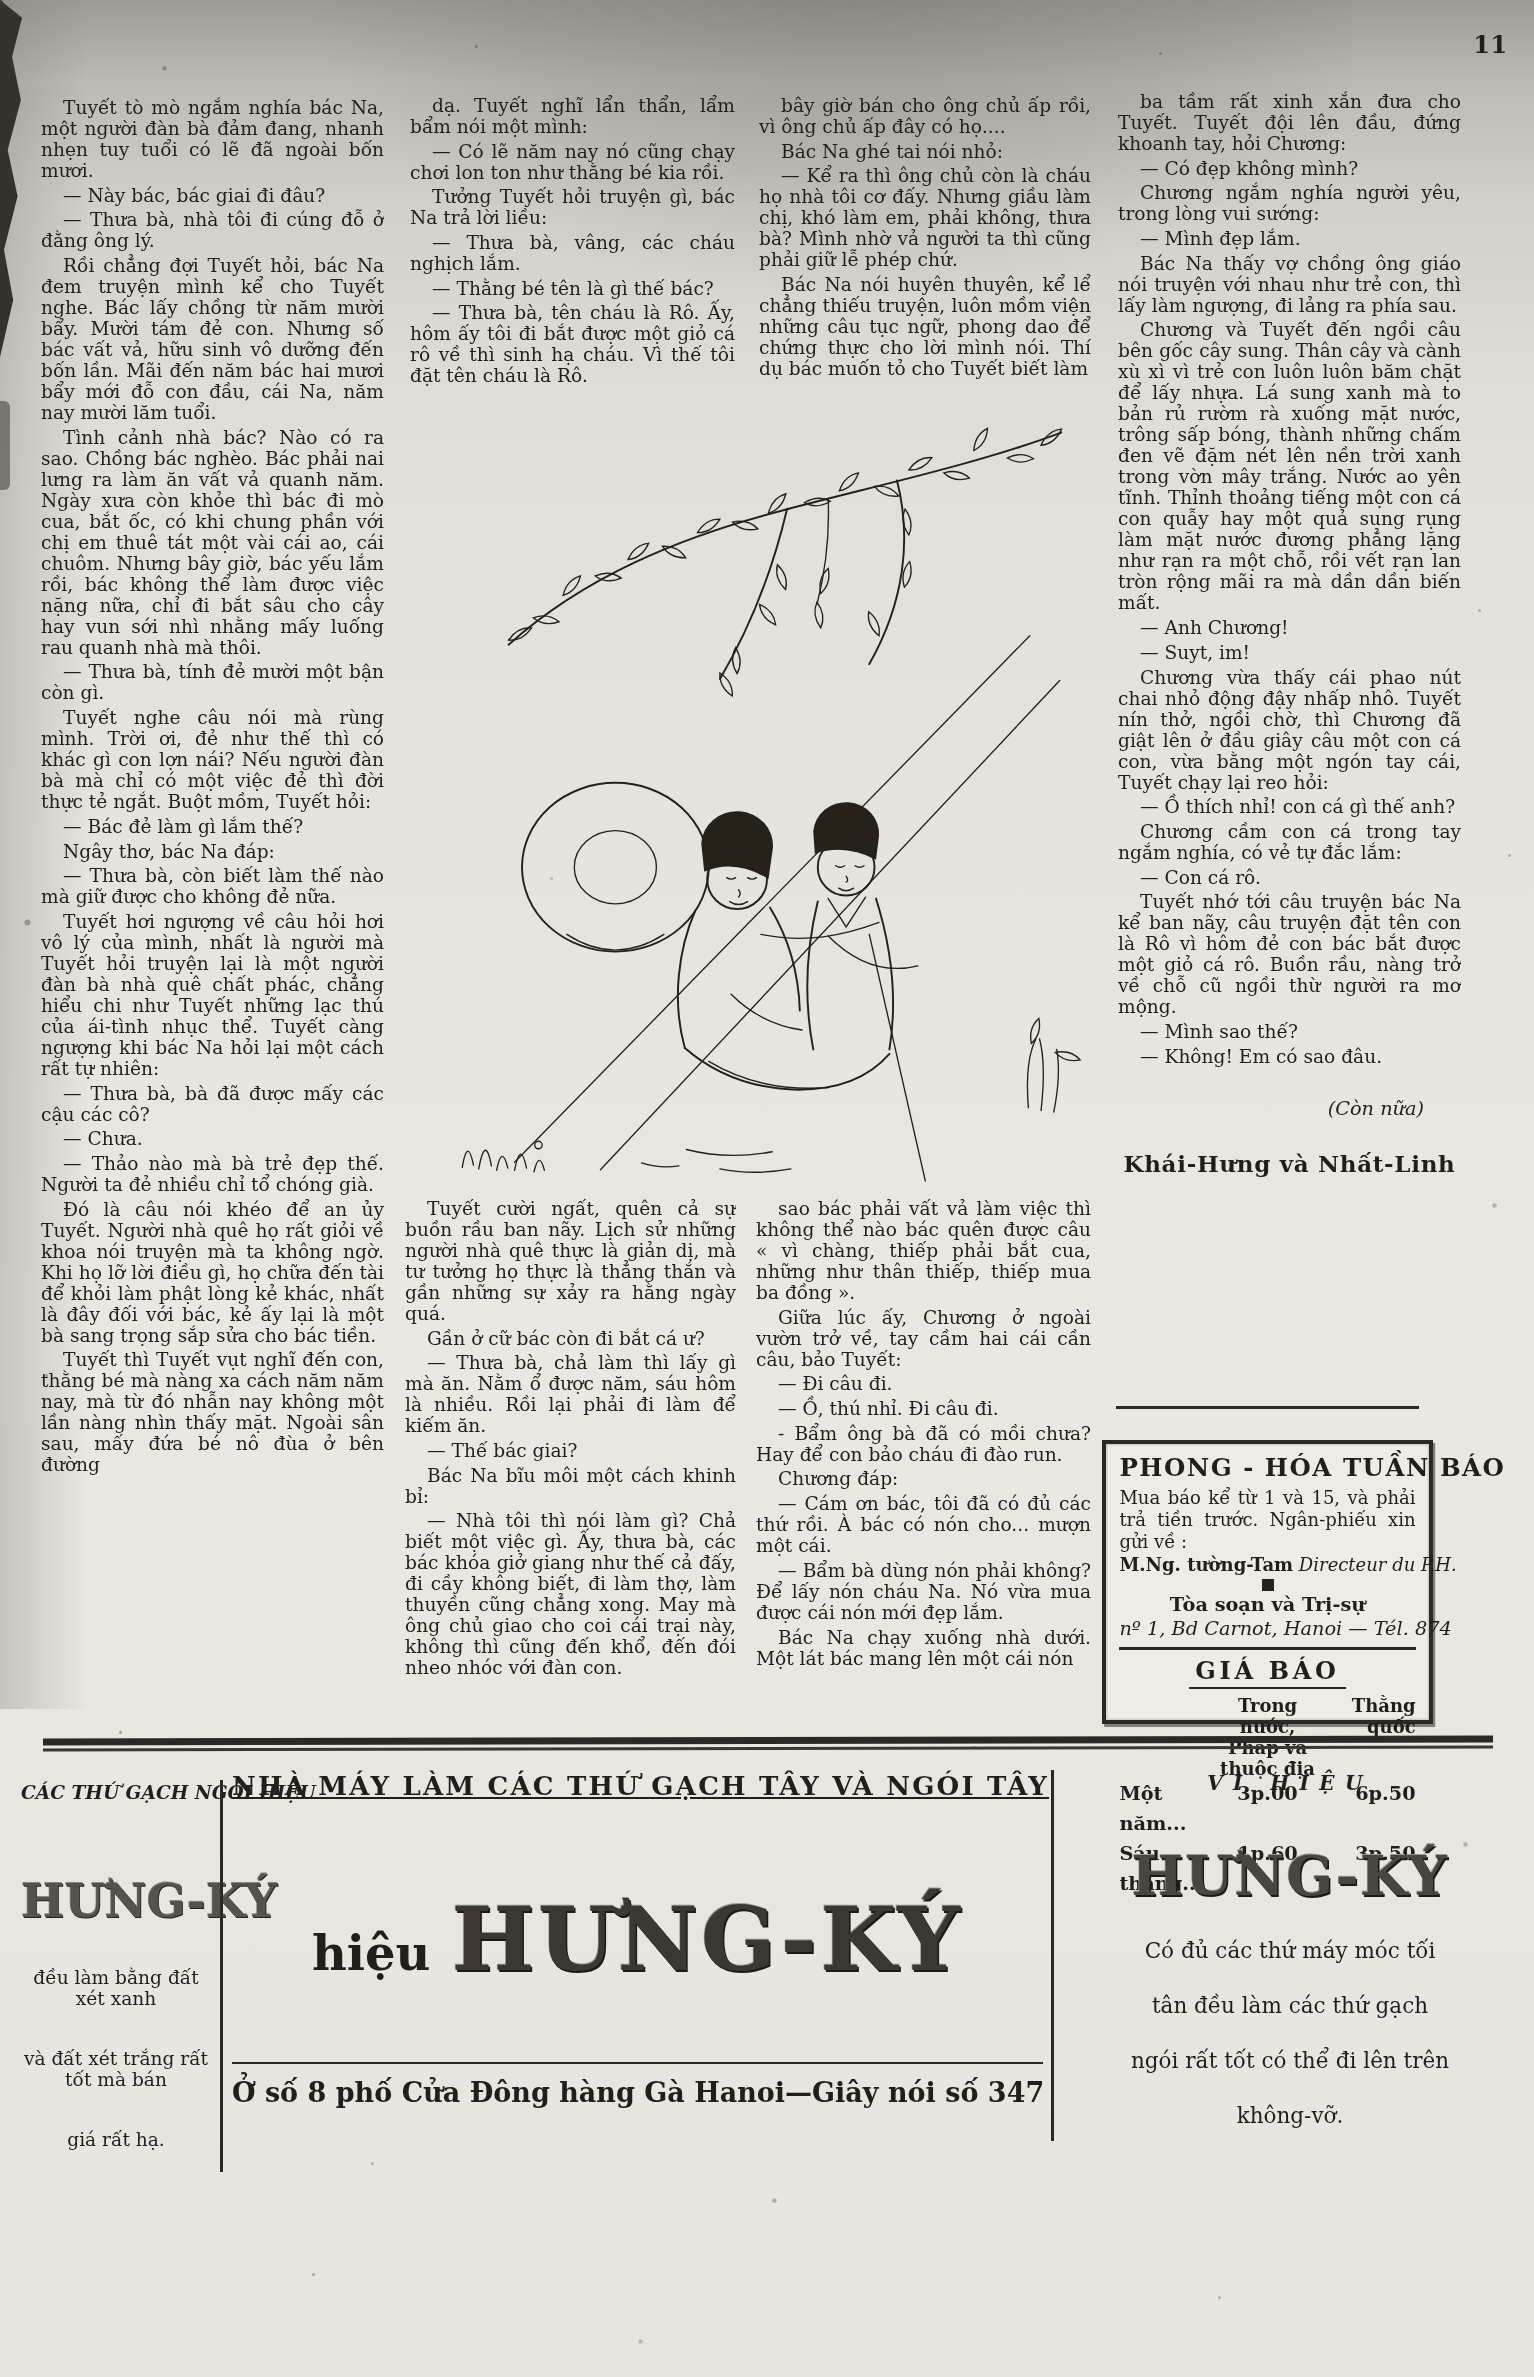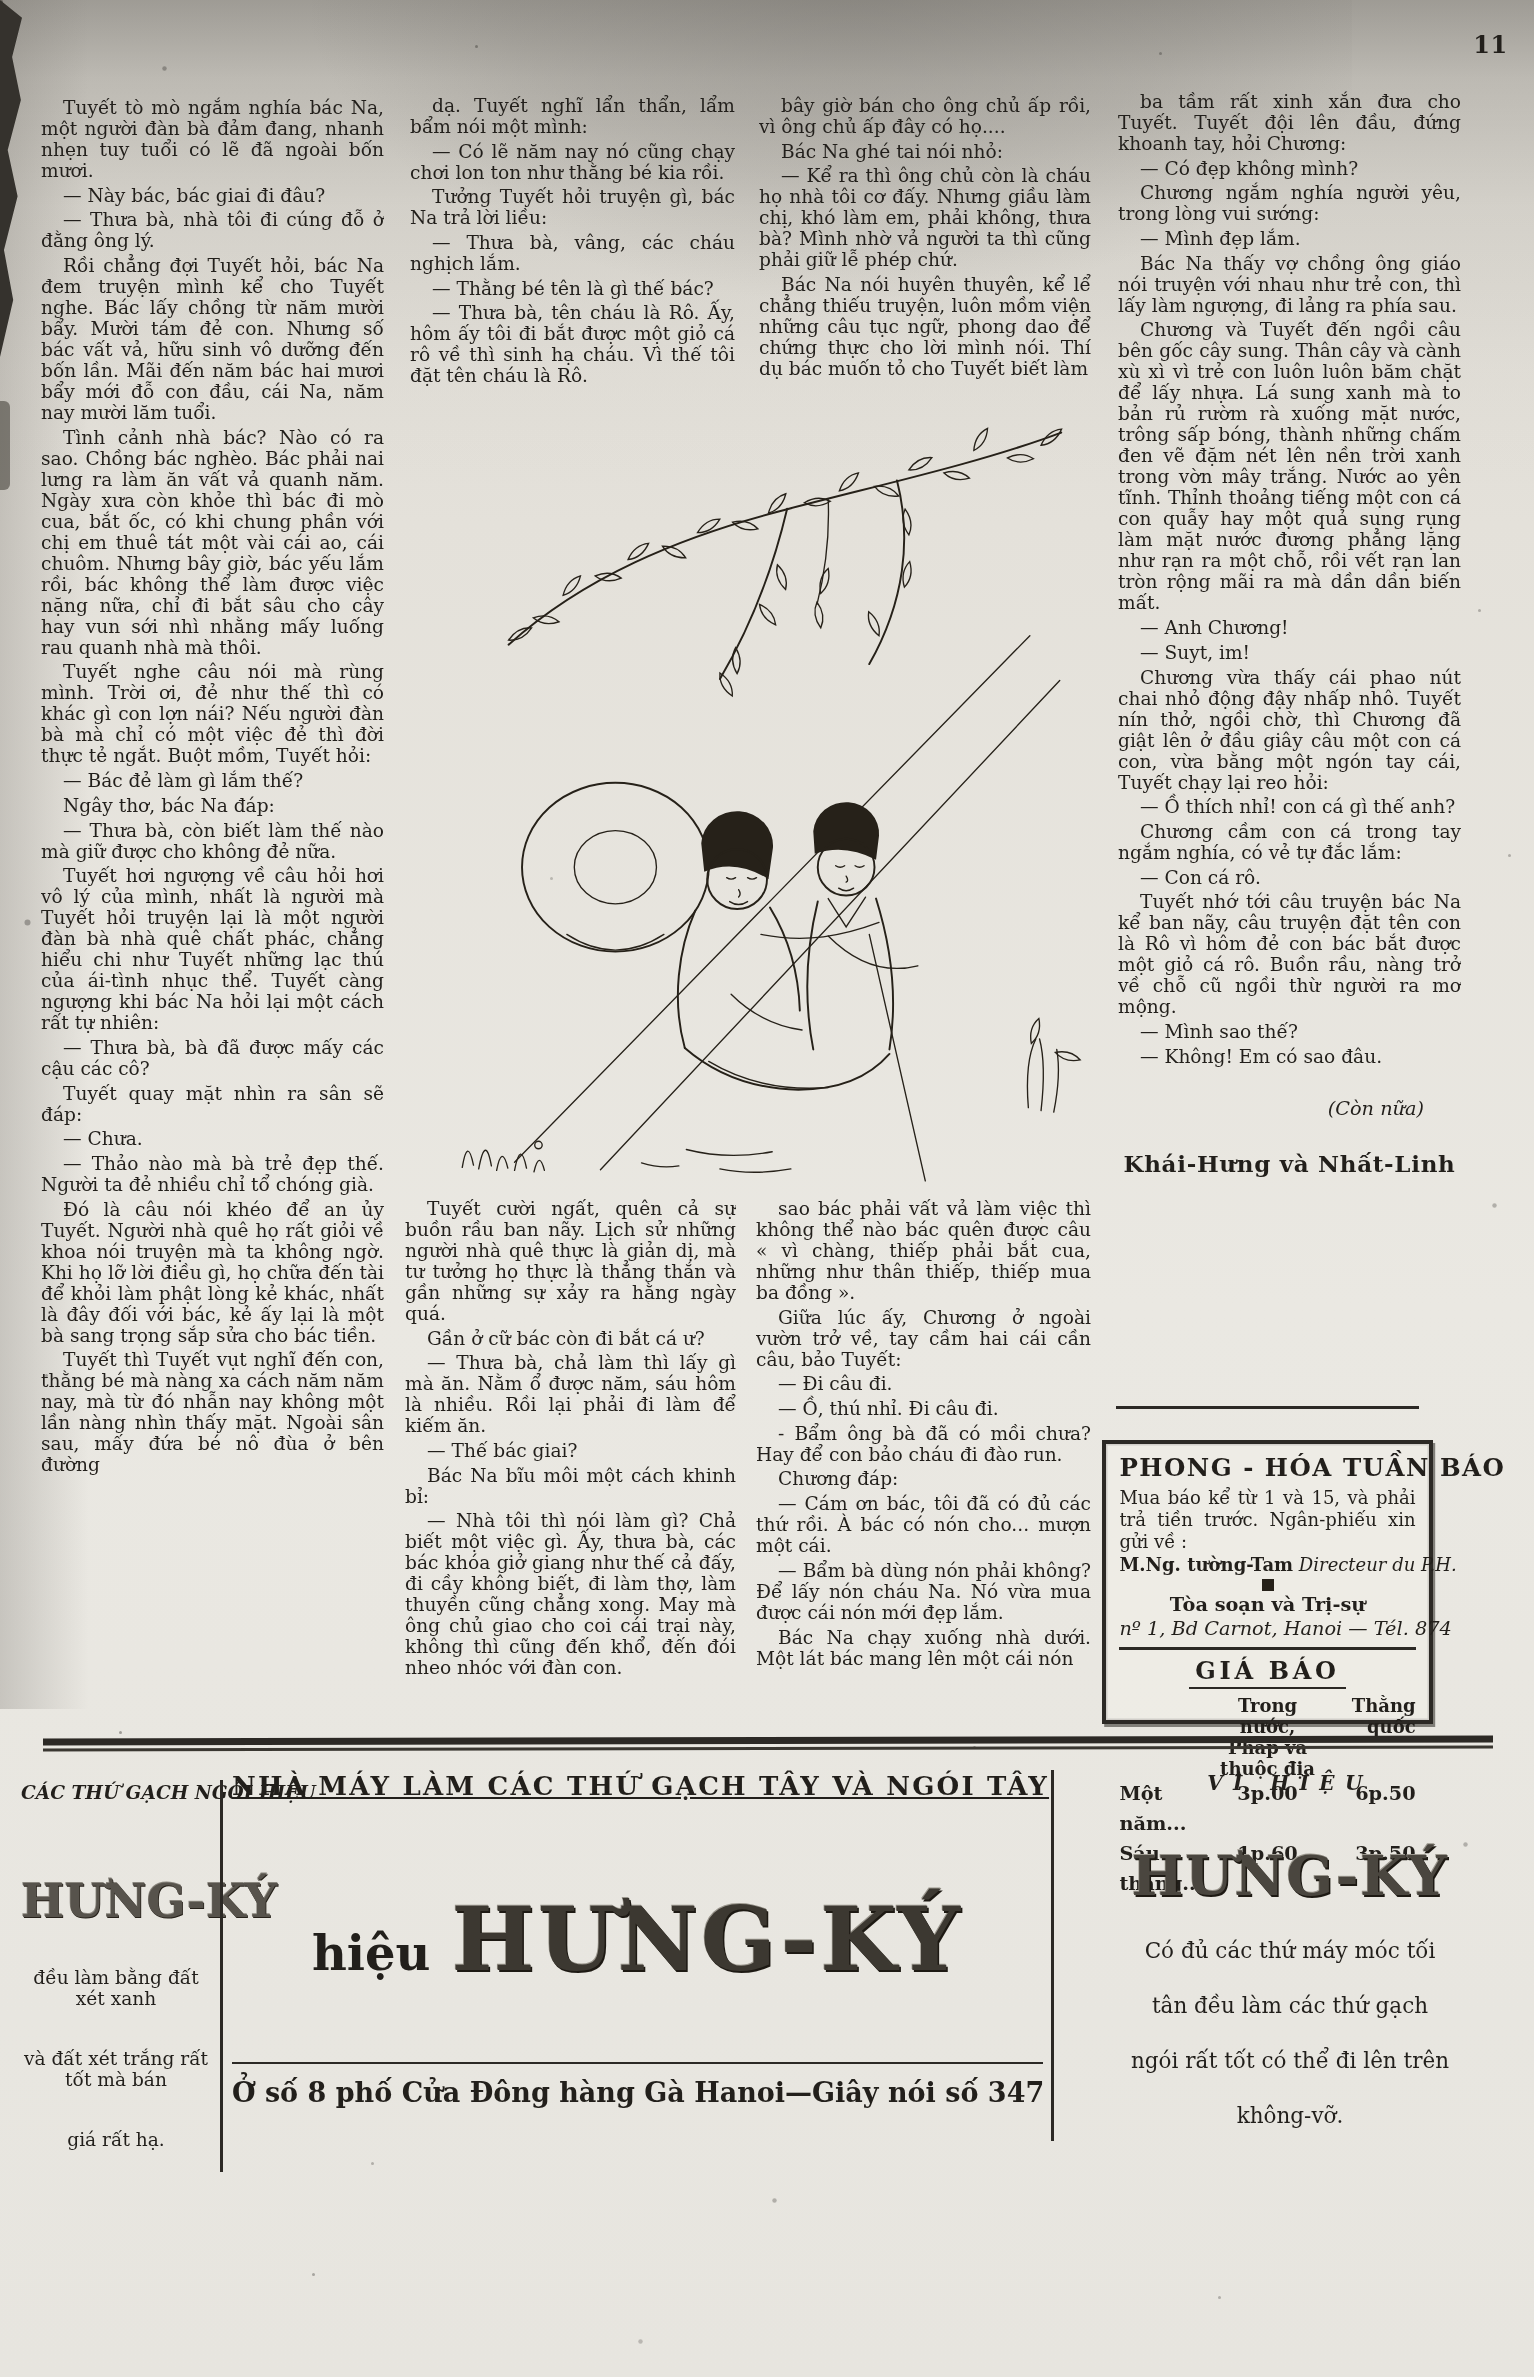--- a/index.html
+++ b/index.html
@@ -108,27 +108,27 @@
   <div class="speckles"></div>
 
   <div class="pageno">11</div>
 
   <section class="col c1">
       <p>Tuyết tò mò ngắm nghía bác Na, một người đàn bà đảm đang, nhanh nhẹn tuy tuổi có lẽ đã ngoài bốn mươi.</p>
       <p>— Này bác, bác giai đi đâu?</p>
       <p>— Thưa bà, nhà tôi đi cúng đỗ ở đằng ông lý.</p>
       <p>Rồi chẳng đợi Tuyết hỏi, bác Na đem truyện mình kể cho Tuyết nghe. Bác lấy chồng từ năm mười bẩy. Mười tám đẻ con. Nhưng số bác vất vả, hữu sinh vô dưỡng đến bốn lần. Mãi đến năm bác hai mươi bẩy mới đỗ con đầu, cái Na, năm nay mười lăm tuổi.</p>
       <p>Tình cảnh nhà bác? Nào có ra sao. Chồng bác nghèo. Bác phải nai lưng ra làm ăn vất vả quanh năm. Ngày xưa còn khỏe thì bác đi mò cua, bắt ốc, có khi chung phần với chị em thuê tát một vài cái ao, cái chuôm. Nhưng bây giờ, bác yếu lắm rồi, bác không thể làm được việc nặng nữa, chỉ đi bắt sâu cho cây hay vun sới nhì nhằng mấy luống rau quanh nhà mà thôi.</p>
+      <p>— Thưa bà, tính đẻ mười một bận còn gì.</p>
       <p>Tuyết nghe câu nói mà rùng mình. Trời ơi, đẻ như thế thì có khác gì con lợn nái? Nếu người đàn bà mà chỉ có một việc đẻ thì đời thực tẻ ngắt. Buột mồm, Tuyết hỏi:</p>
       <p>— Bác đẻ làm gì lắm thế?</p>
       <p>Ngây thơ, bác Na đáp:</p>
       <p>— Thưa bà, còn biết làm thế nào mà giữ được cho không đẻ nữa.</p>
       <p>Tuyết hơi ngượng về câu hỏi hơi vô lý của mình, nhất là người mà Tuyết hỏi truyện lại là một người đàn bà nhà quê chất phác, chẳng hiểu chi như Tuyết những lạc thú của ái-tình nhục thể. Tuyết càng ngượng khi bác Na hỏi lại một cách rất tự nhiên:</p>
       <p>— Thưa bà, bà đã được mấy các cậu các cô?</p>
-      <p>Tuyết quay mặt nhìn ra sân sẽ đáp:</p>
       <p>— Chưa.</p>
       <p>— Thảo nào mà bà trẻ đẹp thế. Người ta đẻ nhiều chỉ tổ chóng già.</p>
       <p>Đó là câu nói khéo để an ủy Tuyết. Người nhà quê họ rất giỏi về khoa nói truyện mà ta không ngờ. Khi họ lỡ lời điều gì, họ chữa đến tài để khỏi làm phật lòng kẻ khác, nhất là đây đối với bác, kẻ ấy lại là một bà sang trọng sắp sửa cho bác tiền.</p>
       <p>Tuyết thì Tuyết vụt nghĩ đến con, thằng bé mà nàng xa cách năm năm nay, mà từ đó nhẫn nay không một lần nàng nhìn thấy mặt. Ngoài sân sau, mấy đứa bé nô đùa ở bên đường</p>
     </section>
   <section class="col c2t">
       <p>dạ. Tuyết nghĩ lẩn thẩn, lẩm bẩm nói một mình:</p>
       <p>— Có lẽ năm nay nó cũng chạy chơi lon ton như thằng bé kia rồi.</p>
       <p>Tưởng Tuyết hỏi truyện gì, bác Na trả lời liều:</p>
       <p>— Thưa bà, vâng, các cháu nghịch lắm.</p>

